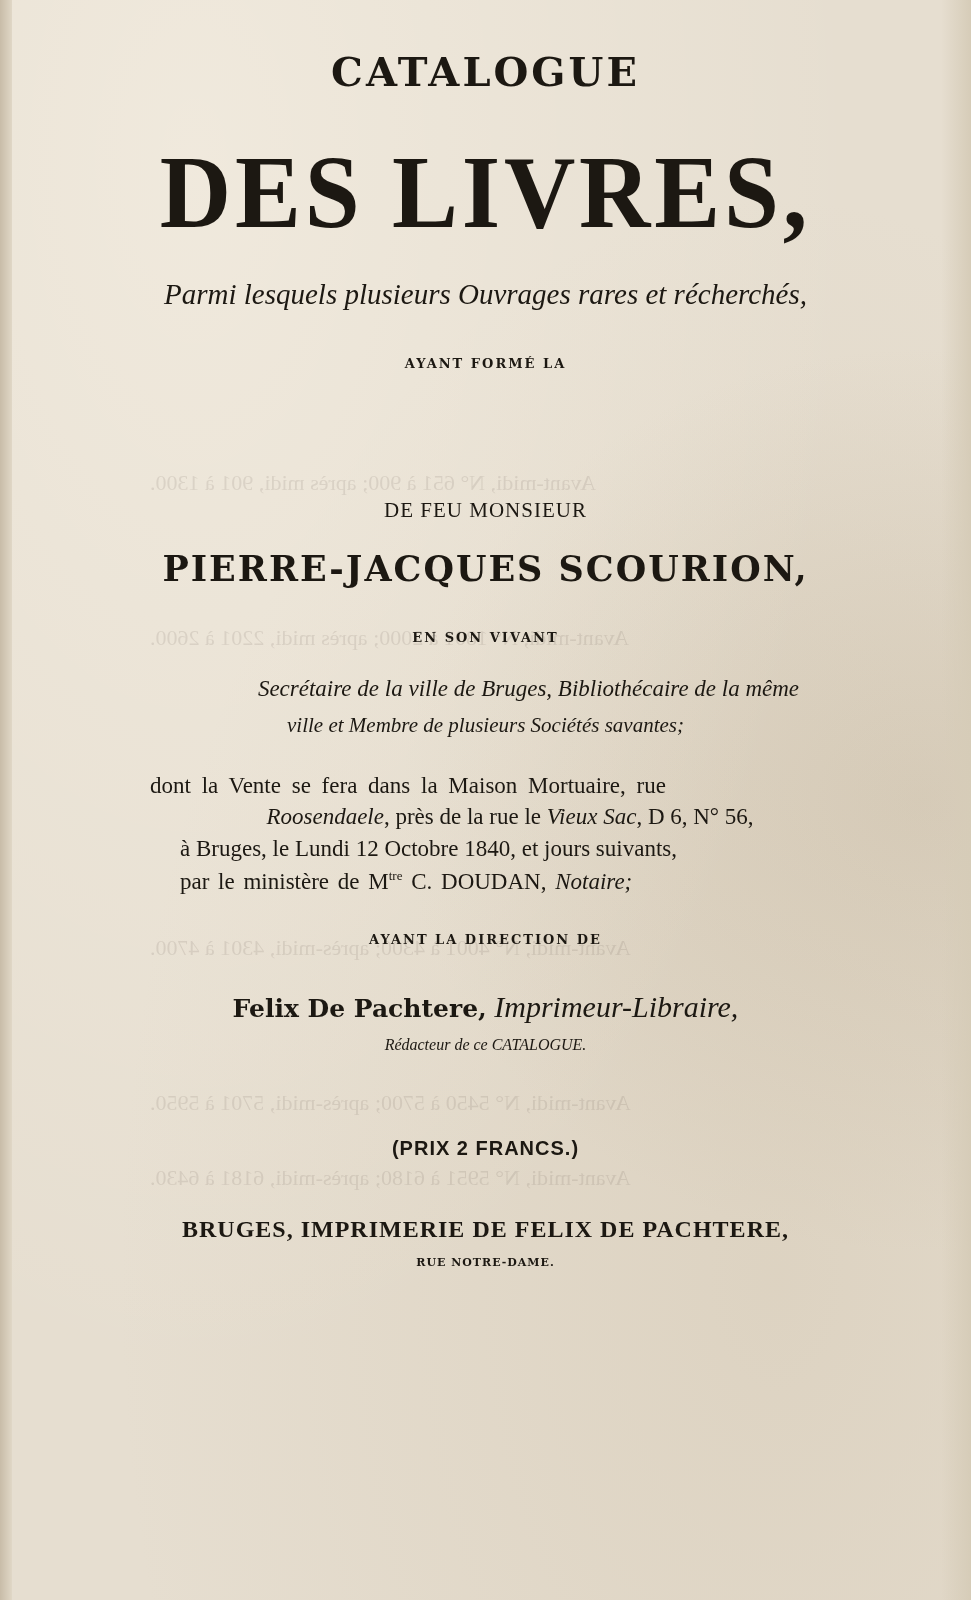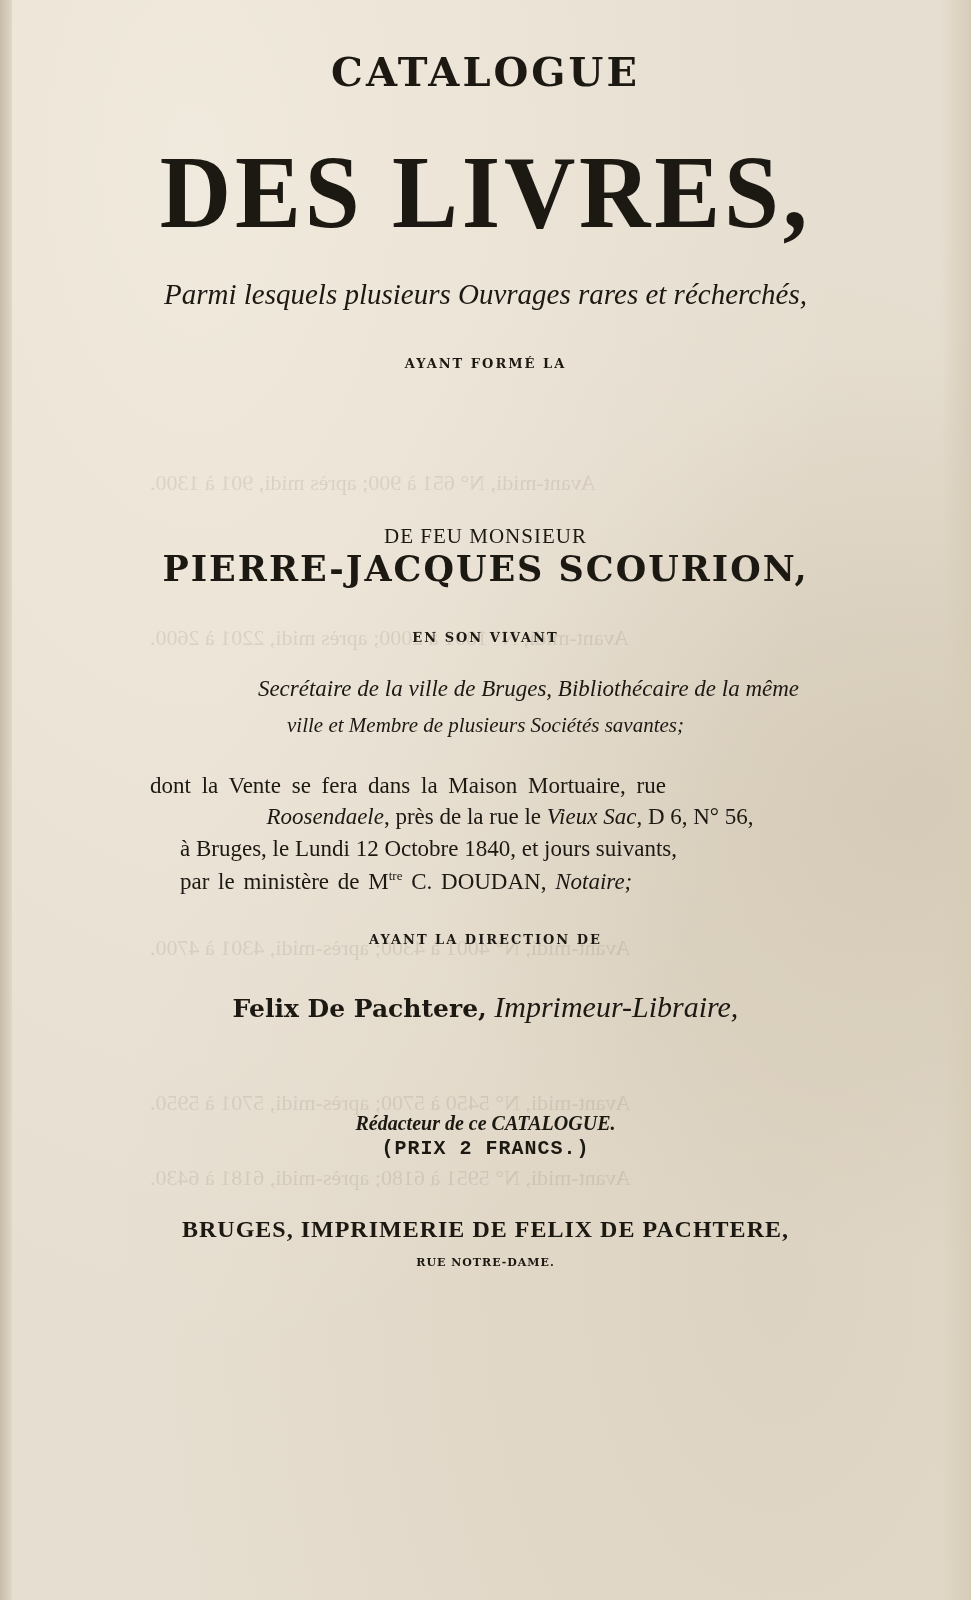--- a/index.html
+++ b/index.html
@@ -24,38 +24,38 @@
     }
     .page {
       position: absolute; left: 0; top: 0; width: 971px; height: 1600px;
     }
     .line { position: absolute; left: 0; width: 971px; text-align: center; white-space: nowrap; }
     .t-catalogue { top: 48px; font-family: "DejaVu Serif", serif; font-weight: bold; font-size: 40px; letter-spacing: 3px; }
     .t-des-livres { top: 132px; font-family: "Liberation Serif", serif; font-weight: bold; font-size: 104px; letter-spacing: 4px; transform: scaleX(0.95); }
     .t-parmi { top: 278px; font-family: "Liberation Serif", serif; font-style: italic; font-size: 29px; }
     .t-ayant { top: 356px; font-family: "DejaVu Serif", serif; font-weight: bold; font-size: 13px; letter-spacing: 2px; }
     .t-biblio { top: 405px; font-family: "DejaVu Serif", serif; font-weight: bold; font-size: 56px; letter-spacing: 4px; }
-    .t-defeu { top: 524px; font-family: "Liberation Serif", serif; font-size: 21px; letter-spacing: 1px; }
+    .t-defeu { top: 498px; font-family: "Liberation Serif", serif; font-size: 21px; letter-spacing: 1px; }
     .t-pierre { top: 548px; font-family: "DejaVu Serif", serif; font-weight: bold; font-size: 35px; letter-spacing: 2px; }
     .t-ensonvivant { top: 630px; font-family: "DejaVu Serif", serif; font-weight: bold; font-size: 13px; letter-spacing: 2px; }
     .t-sec1 { top: 676px; font-family: Liberation Serif, serif; font-style: italic; font-size: 23px; padding-left: 43px; }
     .t-sec2 { top: 713px; font-family: "Liberation Serif", serif; font-style: italic; font-size: 21px; }
     .para { position: absolute; left: 148px; width: 660px; font-family: "Liberation Serif", serif; font-size: 23px; white-space: nowrap; }
     .p1 { top: 773px; left: 150px; word-spacing: 5px; }
     .p2 { top: 804px; left: 180px; text-align: center; }
     .p3 { top: 836px; left: 180px; }
     .p4 { top: 868px; left: 180px; word-spacing: 3px; }
     .it { font-style: italic; }
     .sup { font-size: 13px; vertical-align: super; }
     .t-sous { top: 932px; font-family: "DejaVu Serif", serif; font-weight: bold; font-size: 13px; letter-spacing: 2px; }
     .t-felix { top: 990px; font-size: 29px; }
     .felix-name { font-family: "DejaVu Serif", serif; font-weight: bold; font-size: 25px; }
     .felix-role { font-family: "Liberation Serif", serif; font-style: italic; font-size: 30px; }
-    .t-redacteur { top: 1112px; font-family: "Liberation Serif", serif; font-style: italic; font-weight: bold; font-size: 20px; }
-    .t-prix { top: 1137px; font-family: Liberation Mono, monospace; font-weight: bold; font-size: 20px; letter-spacing: 1px; }
+    .t-redacteur { top: 1036px; font-family: "Liberation Serif", serif; font-style: italic; font-weight: normal; font-size: 16px; }
+    .t-prix { top: 1137px; font-family: Liberation Sans, sans-serif; font-weight: bold; font-size: 20px; letter-spacing: 1px; }
     .t-bruges { top: 1216px; font-family: "Liberation Serif", serif; font-weight: bold; font-size: 24px; letter-spacing: 1px; }
     .t-rue { top: 1256px; font-family: "DejaVu Serif", serif; font-weight: bold; font-size: 11px; letter-spacing: 1px; }
     .ghost {
       position: absolute; color: rgba(90,80,70,0.13); font-family: "Liberation Serif", serif;
       font-size: 22px; white-space: nowrap; transform: scaleX(-1);
     }
   </style>
 </head>
 <body>
 

